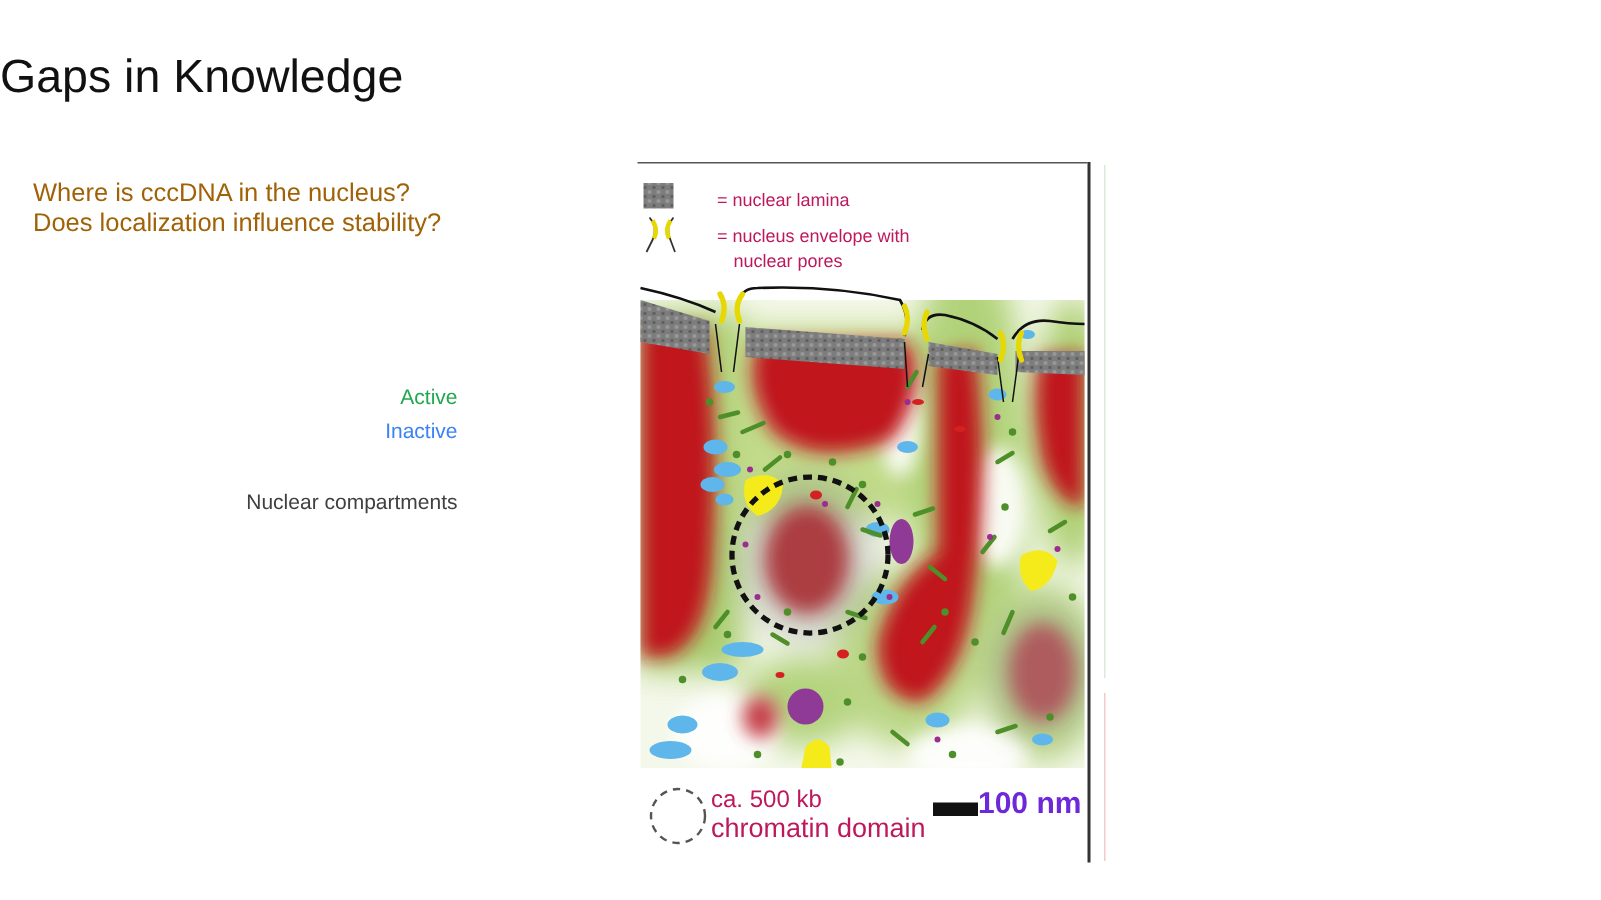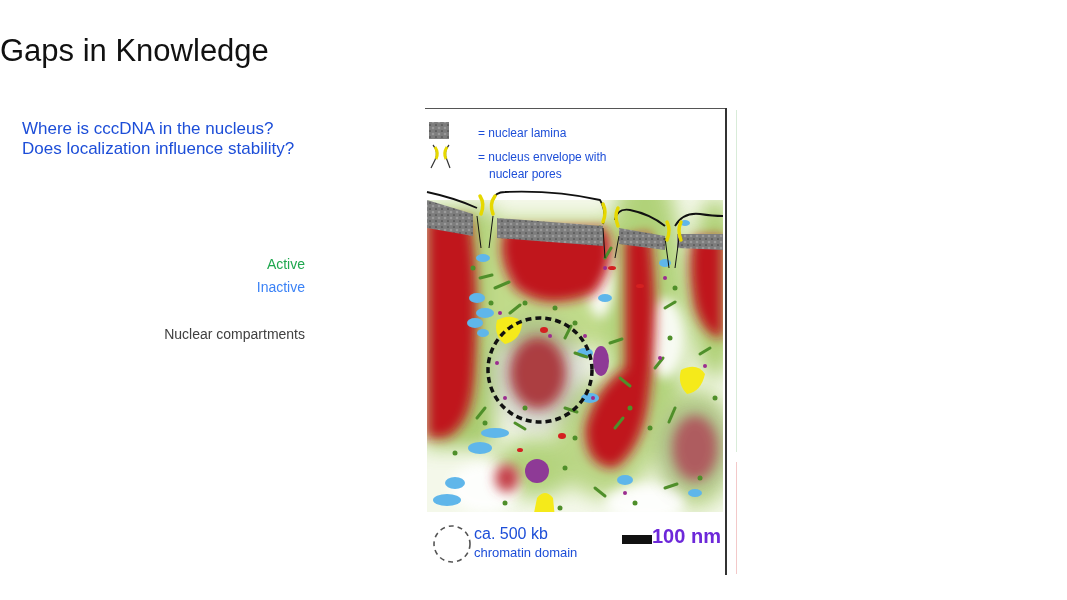--- a/index.html
+++ b/index.html
@@ -1,37 +1,37 @@
 <!DOCTYPE html>
 <html><head>
   <meta charset="utf-8">
   <style>
     html, body { margin: 0; padding: 0; background: #ffffff; }
     body { width: 1067px; height: 600px; position: relative; overflow: hidden;
            font-family: "Liberation Sans", sans-serif; color: #000; }
     .title { position: absolute; left: 0; top: 33px; width: 845px; 
              font-size: 31px; color: #111; }
-    .question { position: absolute; left: 22px; font-size: 17px; color: #1d4ed8; line-height: 20px; }
+    .question { position: absolute; left: 22px; font-size: 17px; color: #a16207; line-height: 20px; }
     .q1 { top: 119px; }
     .q2 { top: 139px; }
     .right-text { position: absolute; right: 762px; font-size: 14px; text-align: right; white-space: nowrap; }
     .active { top: 256px; }
     .inactive { top: 279px; }
     .compart { top: 326px; color: #404040; }
     .figure { position: absolute; left: 425px; top: 108px; width: 302px; height: 468px; }
     .figure-frame-top { position: absolute; left: 425px; top: 108px; width: 300px; height: 1px; background: #555; }
     .figure-frame-right { position: absolute; left: 725px; top: 108px; width: 2px; height: 467px; background: #333; }
     .side-line-green { position: absolute; left: 736px; top: 110px; width: 1px; height: 342px; background: #d9ecd9; }
     .side-line-red { position: absolute; left: 736px; top: 462px; width: 1px; height: 112px; background: #f3c9c9; }
-    .legend-text { position: absolute; font-size: 12px; color: #1d4ed8; line-height: 15px; }
+    .legend-text { position: absolute; font-size: 12px; color: #be185d; line-height: 15px; }
     .lg-lamina { left: 478px; top: 126px; }
     .lg-env1 { left: 478px; top: 150px; }
     .lg-env2 { left: 489px; top: 167px; }
     .lg-domain1 { left: 474px; top: 526px; font-size: 16px; }
-    .lg-domain2 { left: 474px; top: 545px; font-size: 13px; }
+    .lg-domain2 { left: 474px; top: 545px; font-size: 18px; }
     .lg-scale { left: 652px; top: 529px; font-size: 20px; font-weight: bold; color: #6d28d9; }
   </style>
 </head>
 <body>
 
 <div class="title">Gaps in Knowledge</div>
 
 <div class="question q1">Where is cccDNA in the nucleus?</div>
 <div class="question q2">Does localization influence stability?</div>
 

